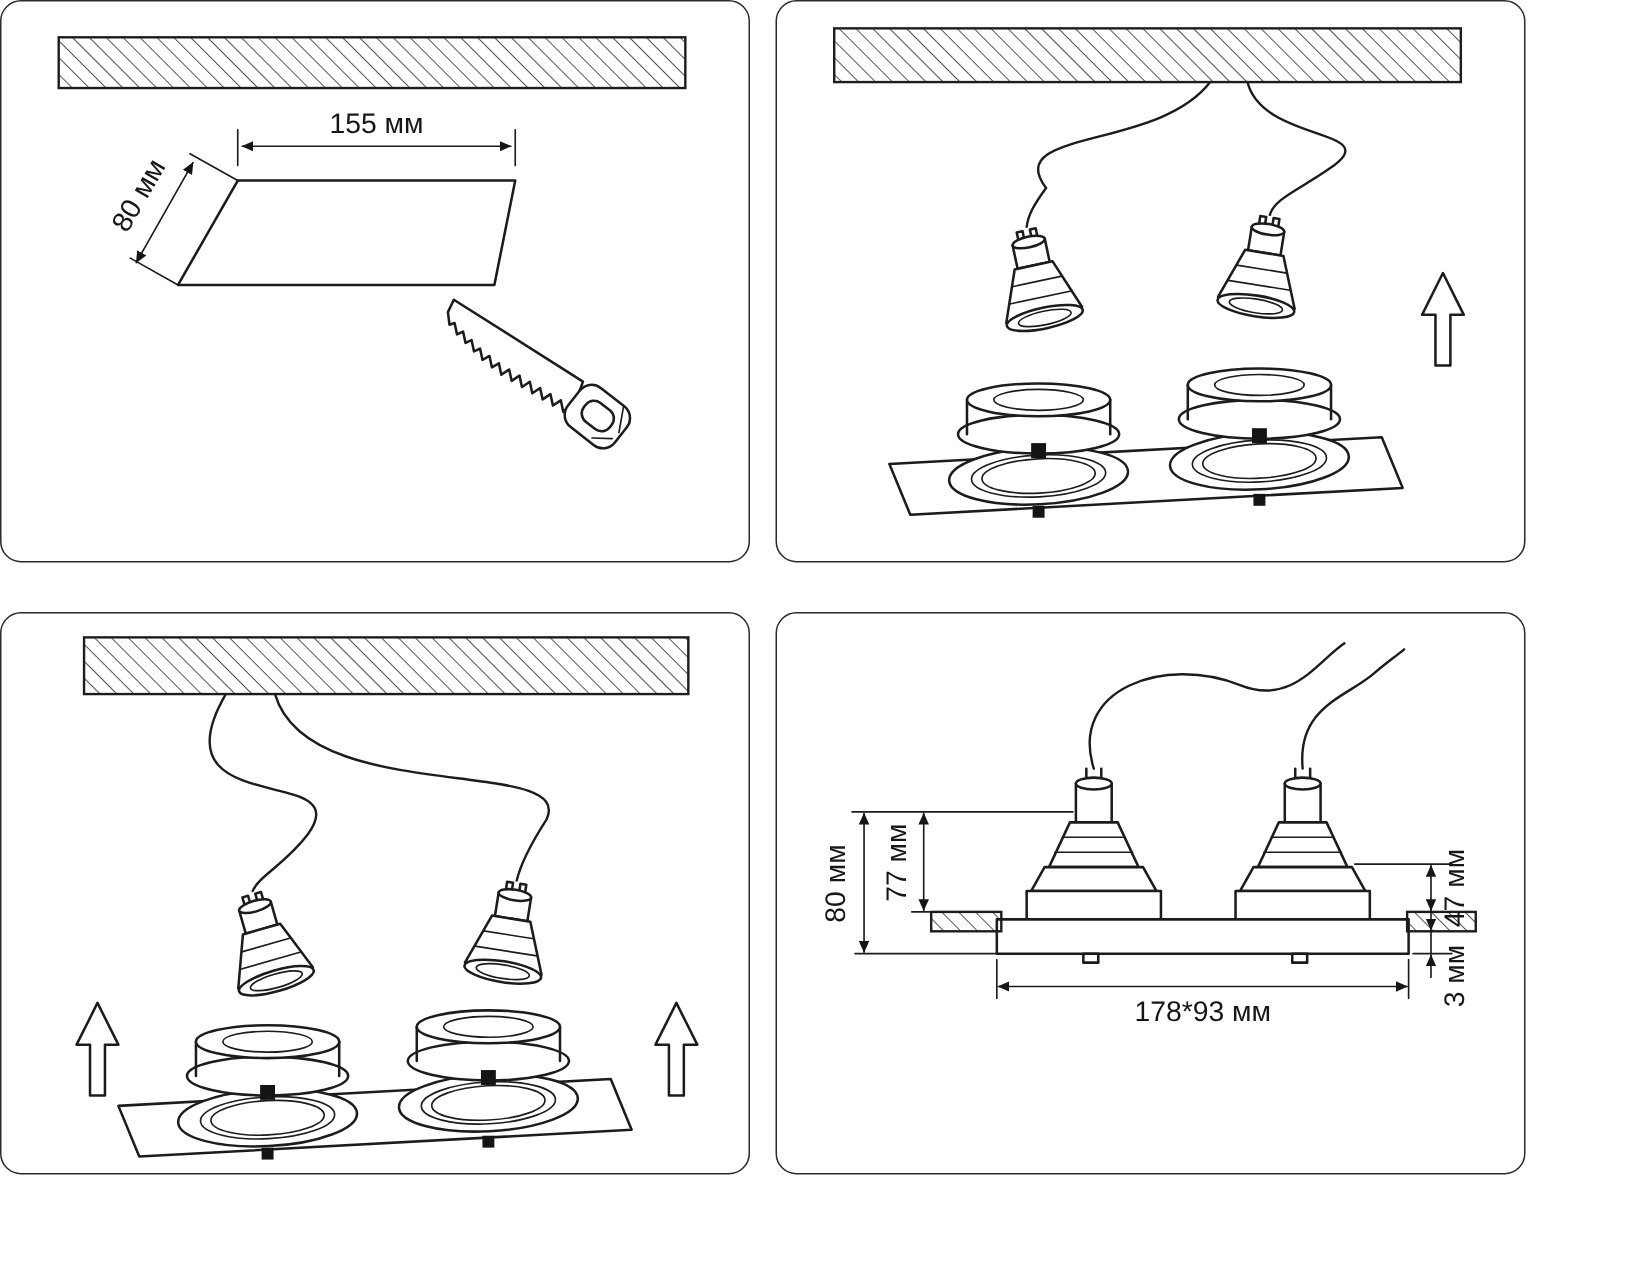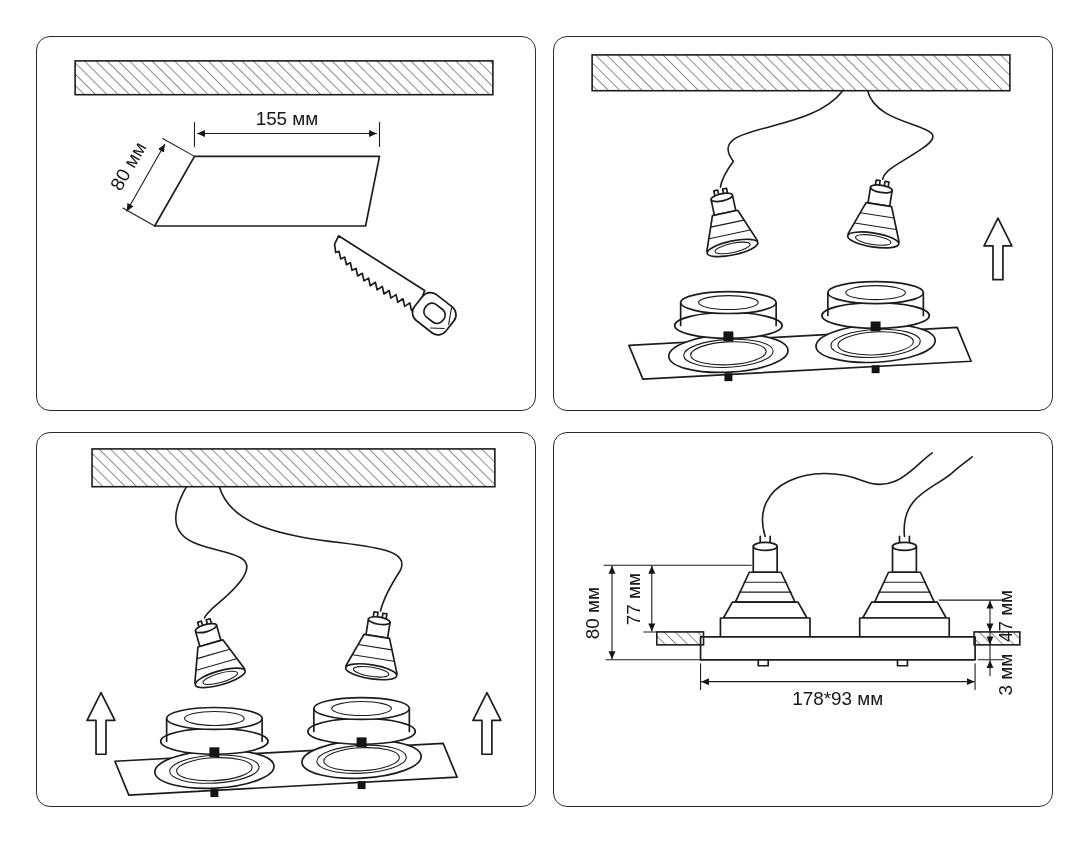--- a/index.html
+++ b/index.html
@@ -1,22 +1,21 @@
 <!DOCTYPE html>
 <html><head>
 <meta charset="utf-8">
 <style>
   html,body { margin:0; padding:0; background:#ffffff; }
   body { width:1088px; height:846px; font-family:"Liberation Sans",sans-serif; }
   .grid {
     display:grid;
     grid-template-columns:500px 500px;
     grid-template-rows:375px 375px;
-    gap:21px 17px;
-    padding:36px;
+    gap:33px 17px;
     box-sizing:border-box;
   }
   .panel {
     border:1.7px solid #2b2b2b;
     border-radius:14px;
     overflow:hidden;
     background:#fff;
   }
   .panel svg { display:block; width:100%; height:100%; }
   .ln  { fill:none; stroke:#1c1c1c; stroke-width:1.7; stroke-linejoin:round; stroke-linecap:round; }

